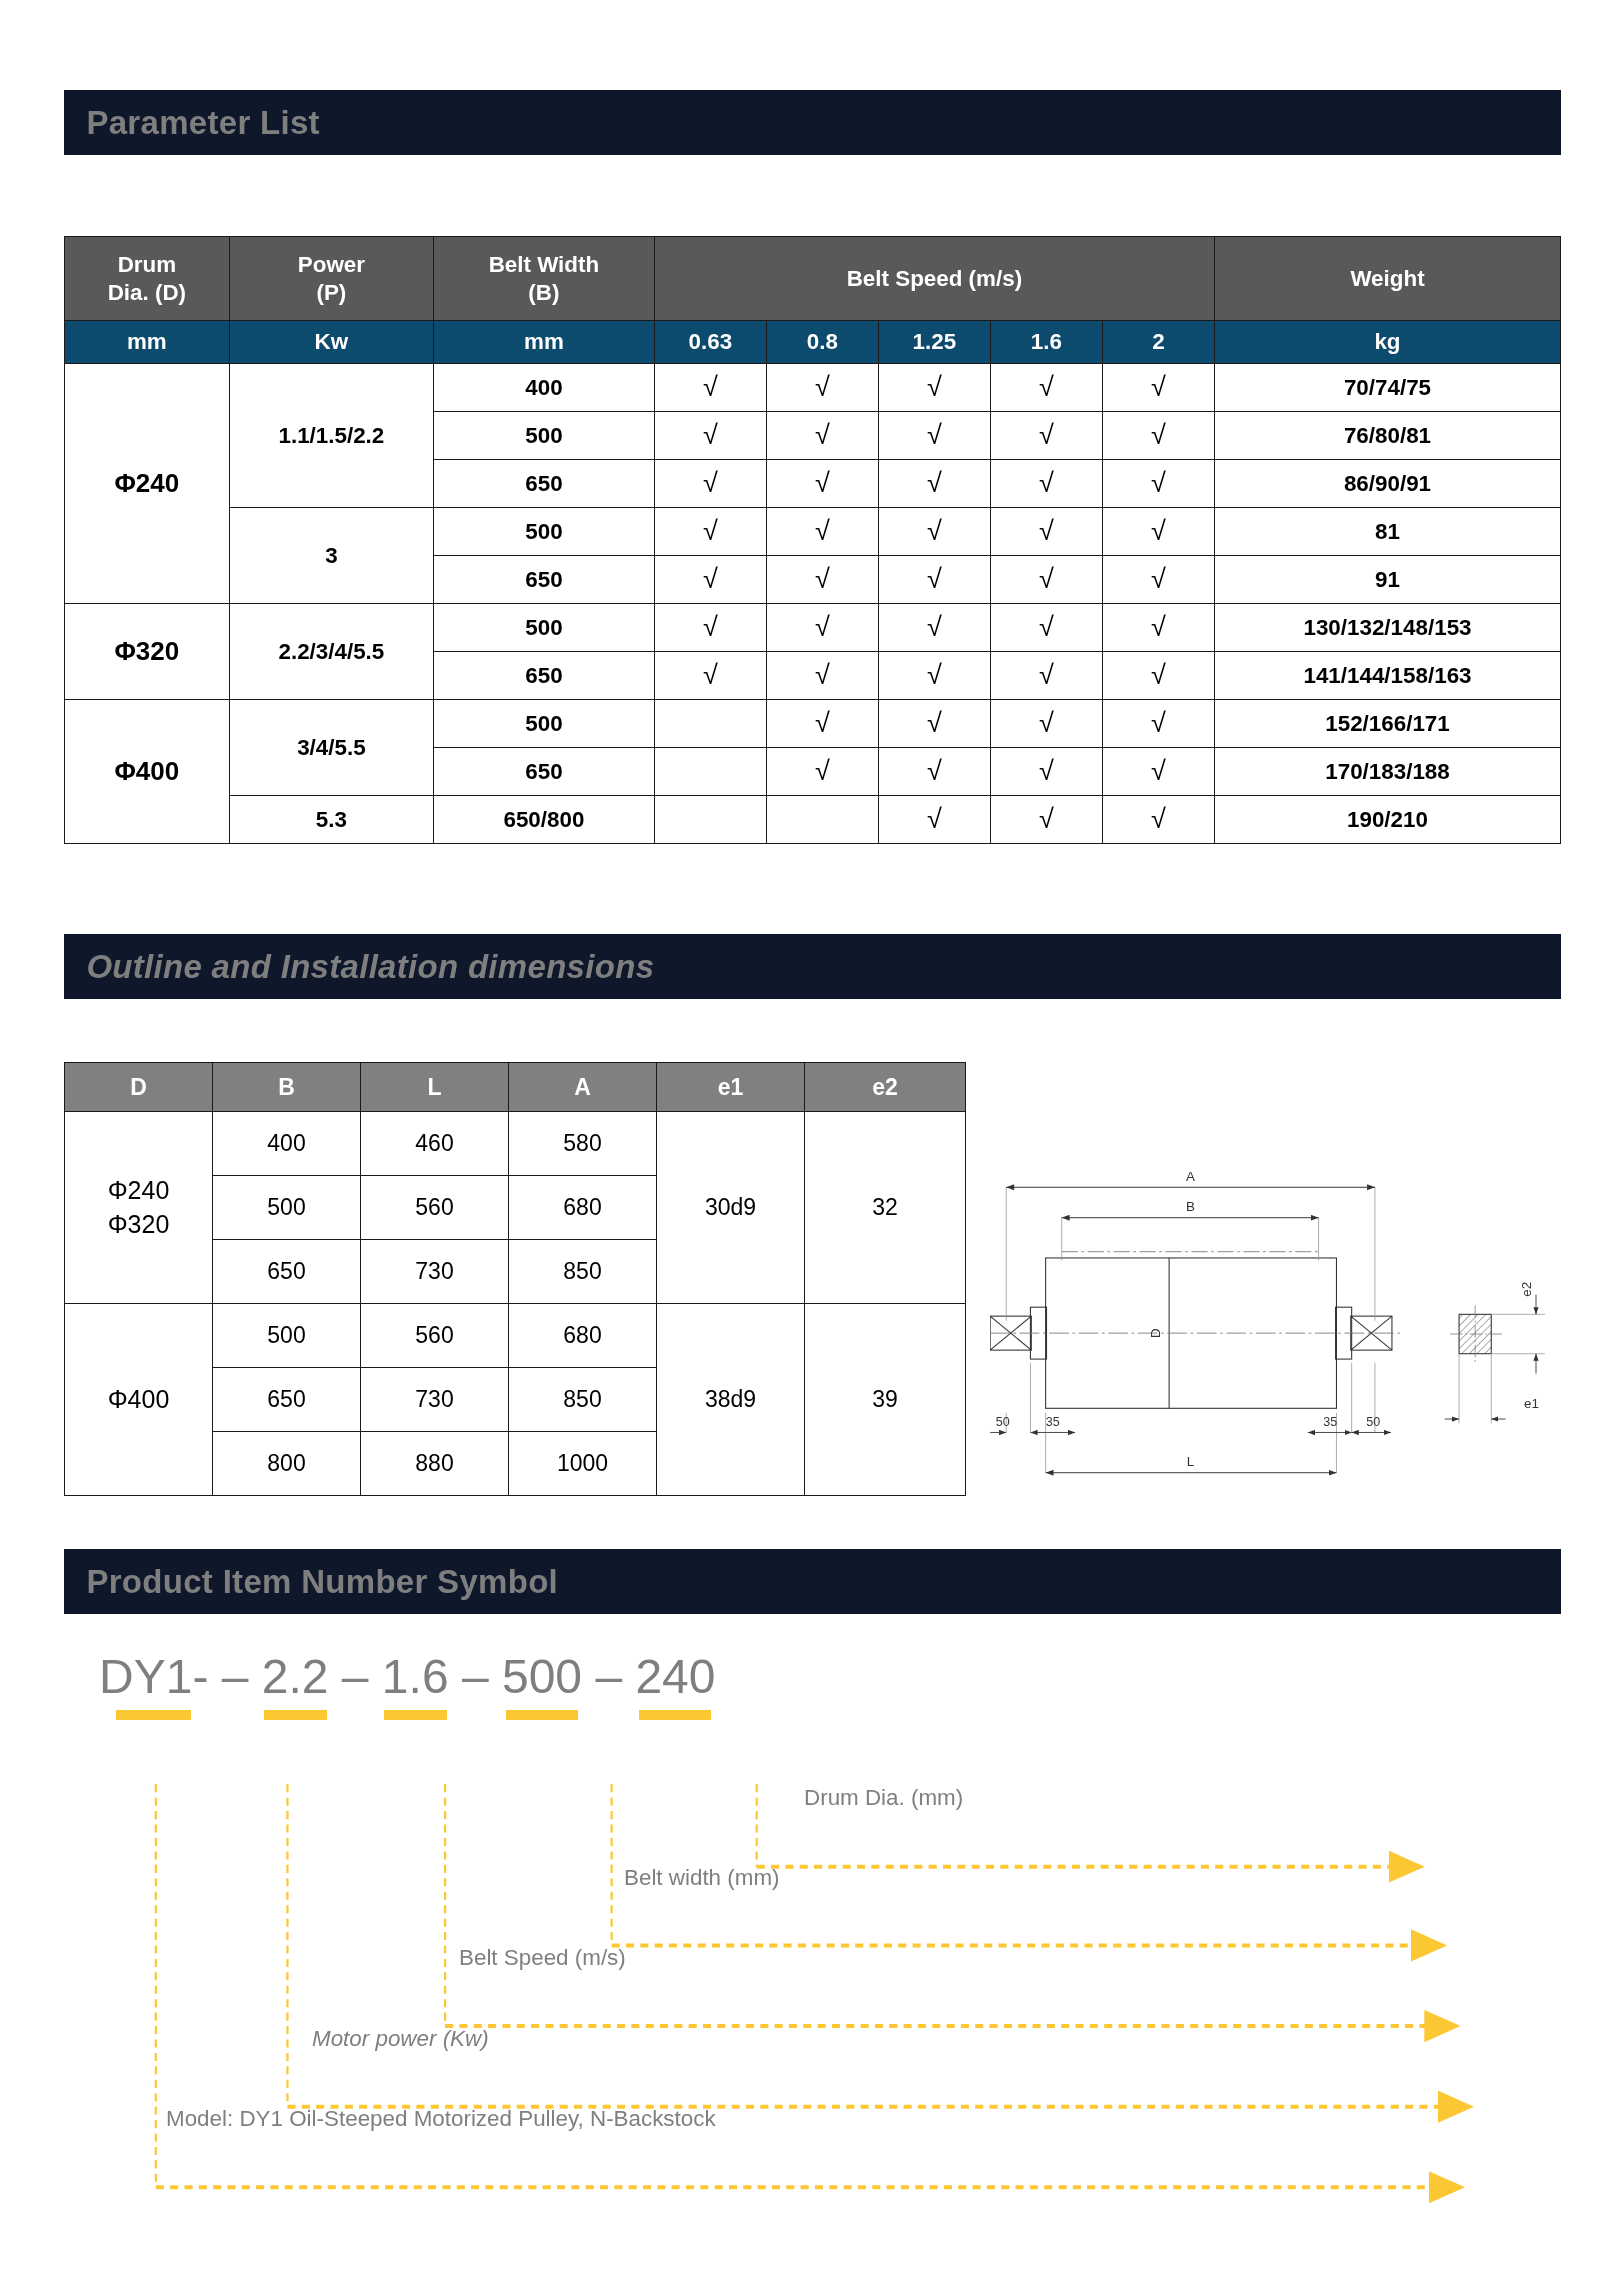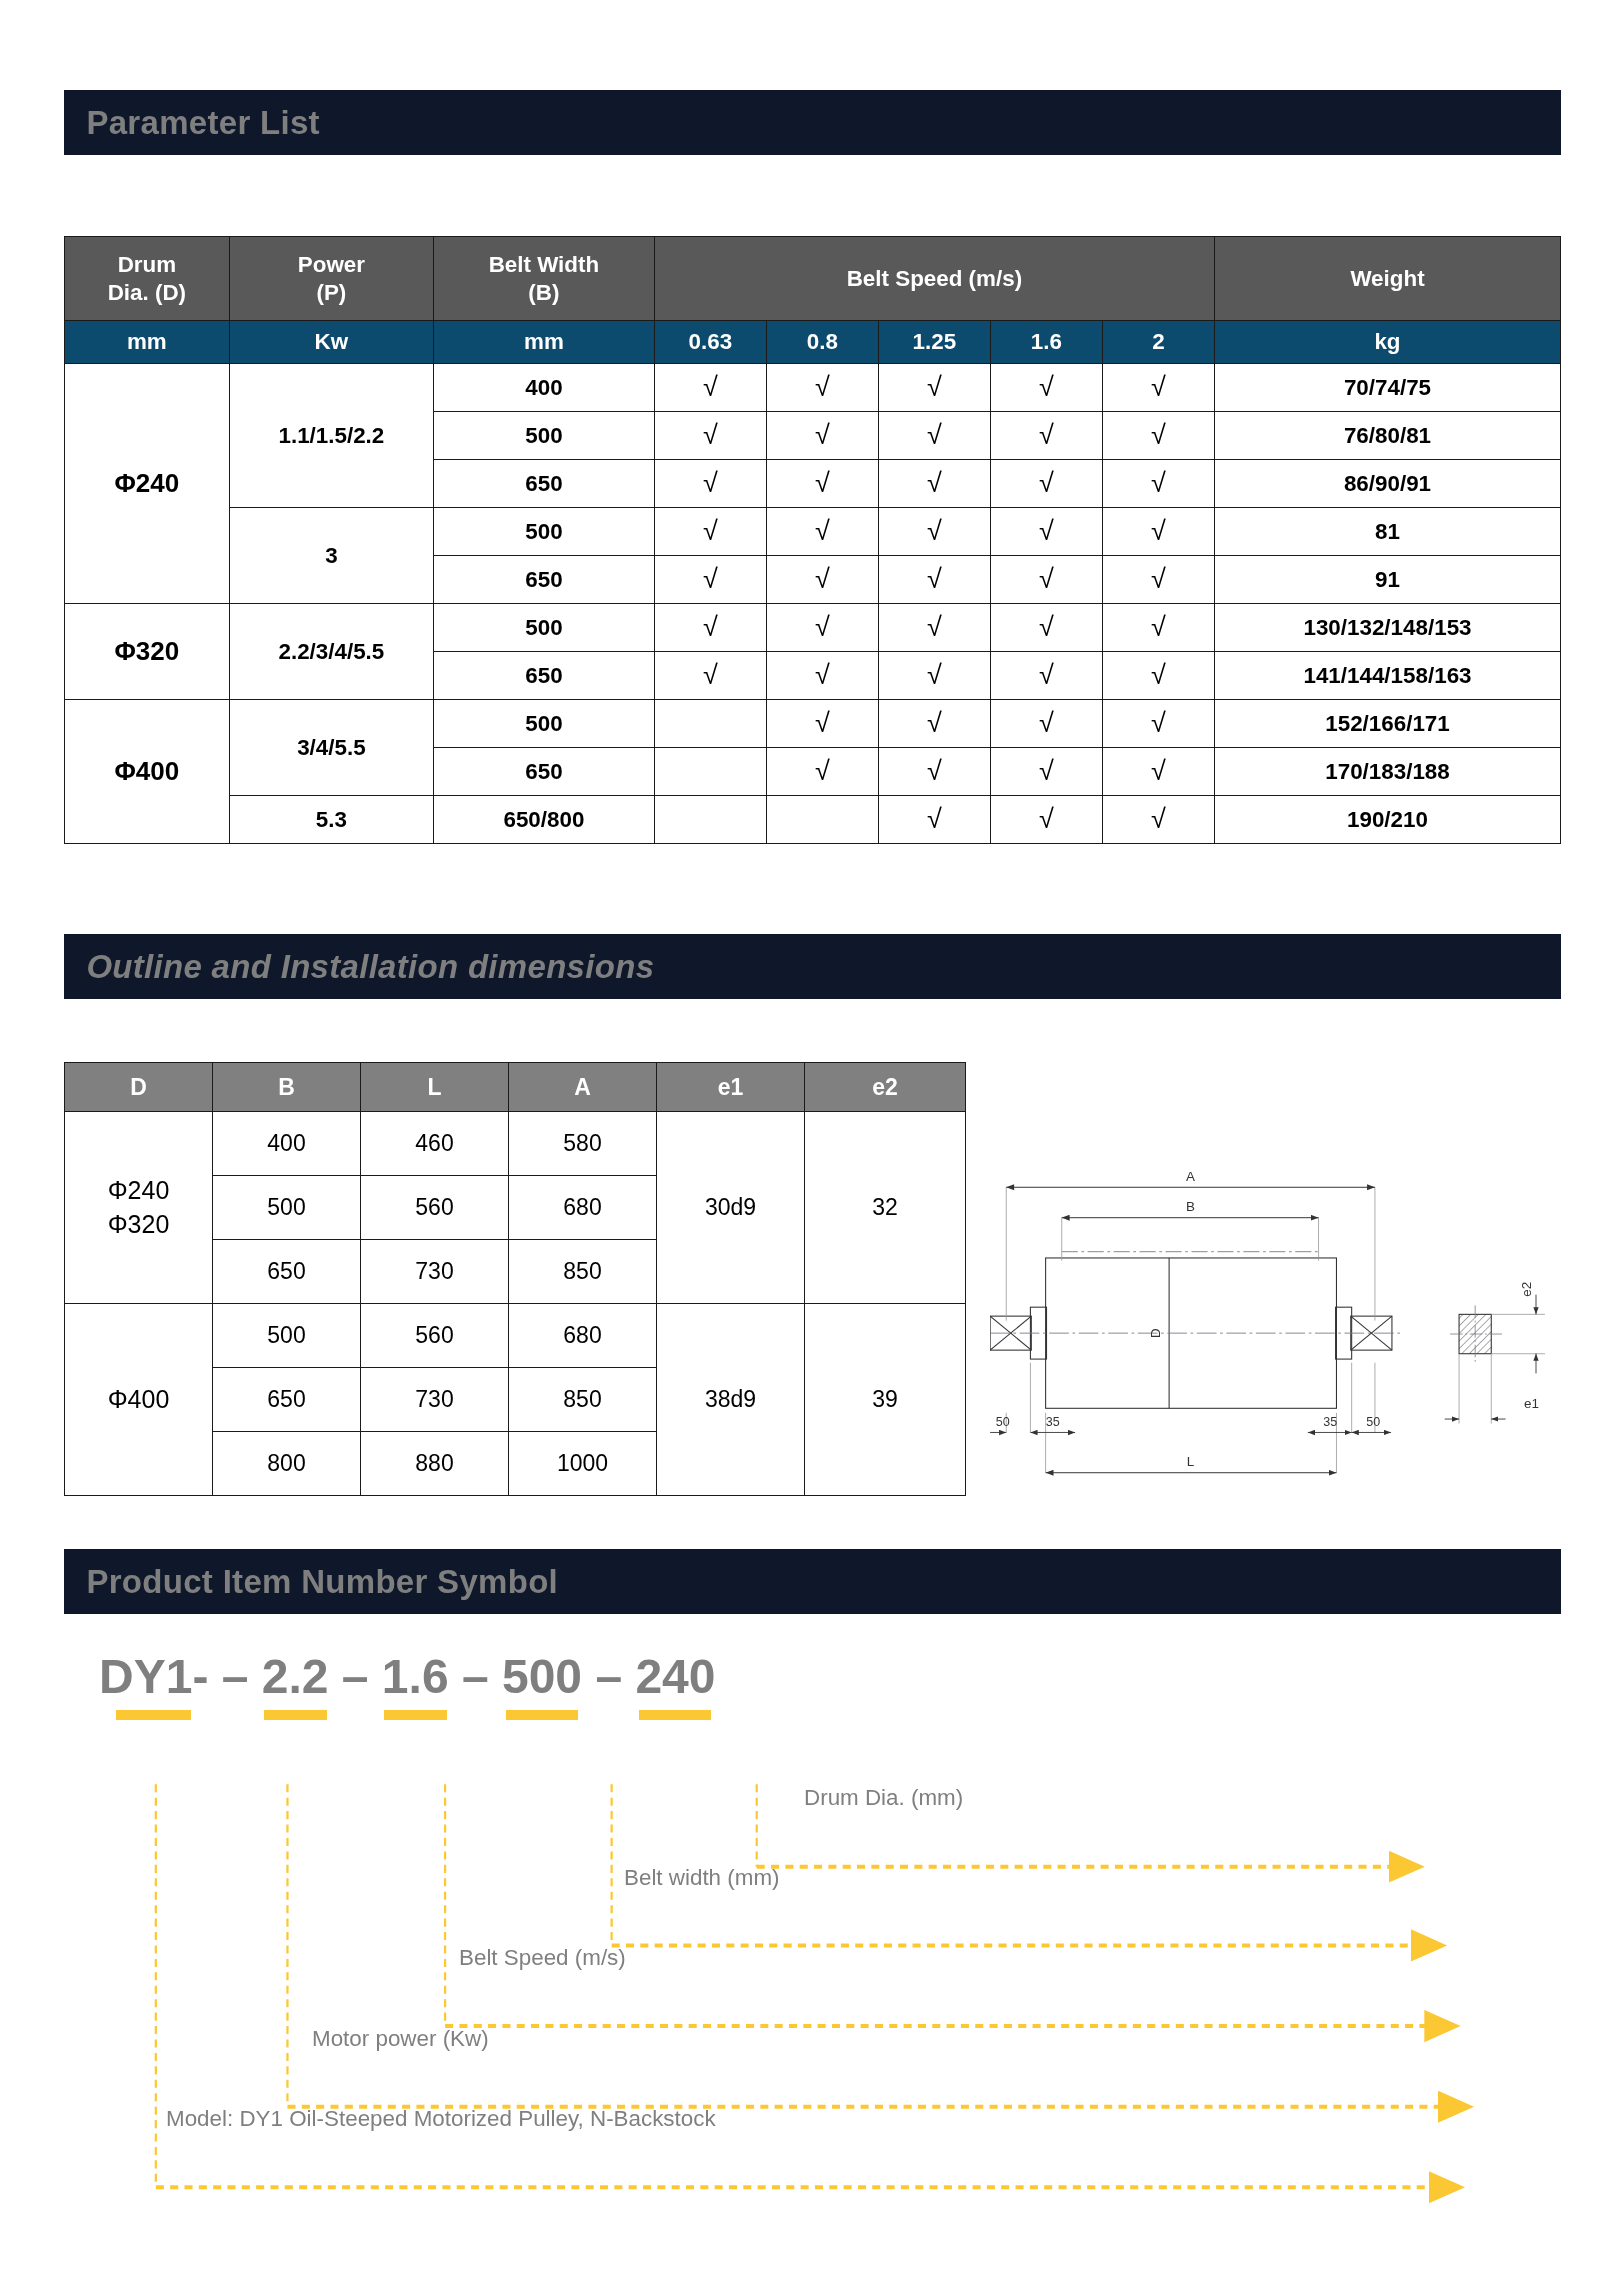--- a/index.html
+++ b/index.html
@@ -114,21 +114,21 @@
     font-size: 0;
     white-space: nowrap;
   }
   .code-seg {
     display: inline-block;
     text-align: center;
     vertical-align: top;
   }
   .code-seg .txt {
     font-size: 48px;
-    font-weight: bold;
+    font-weight: normal;
     color: #7f7f7f;
     line-height: 1.05;
     white-space: pre;
   }
   .code-seg .bar {
     height: 10.7px;
     background: #fbc833;
     margin: 7.2px auto 0;
   }
 
@@ -479,18 +479,18 @@
         <line x1="845" y1="92" x2="1555" y2="92" marker-end="url(#ya)"></line>
         <line x1="683" y1="180" x2="1580" y2="180" marker-end="url(#ya)"></line>
         <line x1="497" y1="270" x2="1595" y2="270" marker-end="url(#ya)"></line>
         <line x1="321" y1="360" x2="1610" y2="360" marker-end="url(#ya)"></line>
         <line x1="174" y1="450" x2="1600" y2="450" marker-end="url(#ya)"></line>
       </g>
     </svg>
     <div class="callout-label" style="left:804px; top:0.9px;">Drum Dia. (mm)</div>
     <div class="callout-label" style="left:624px; top:81px;">Belt width (mm)</div>
     <div class="callout-label" style="left:459px; top:161px;">Belt Speed (m/s)</div>
-    <div class="callout-label" style="left:312px; top:242px;">Motor power (Kw)</div>
+    <div class="callout-label" style="left:312px; top:242px;font-style:italic;">Motor power (Kw)</div>
     <div class="callout-label" style="left:166px; top:322px;">Model: DY1 Oil-Steeped Motorized Pulley, N-Backstock</div>
   </div>
 
 </div>
 
 
 </body></html>

